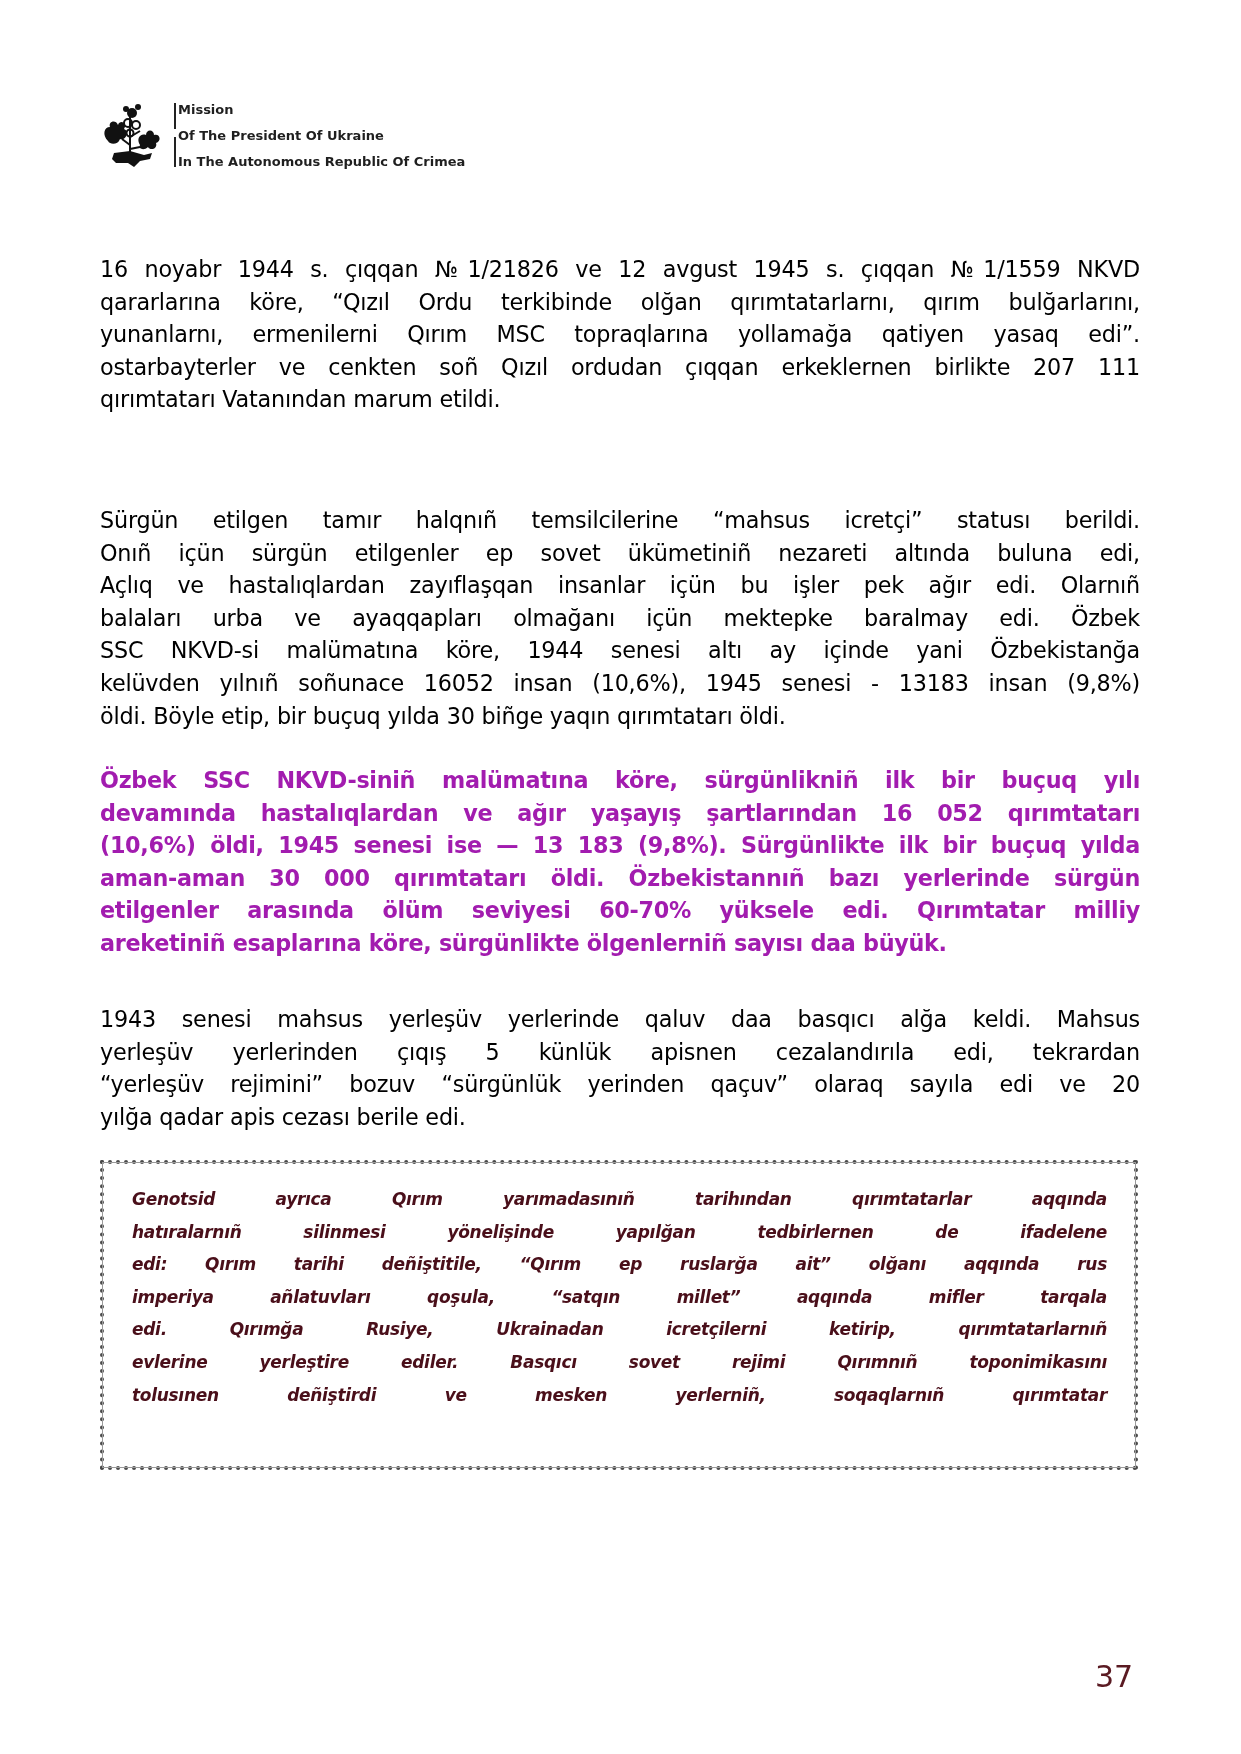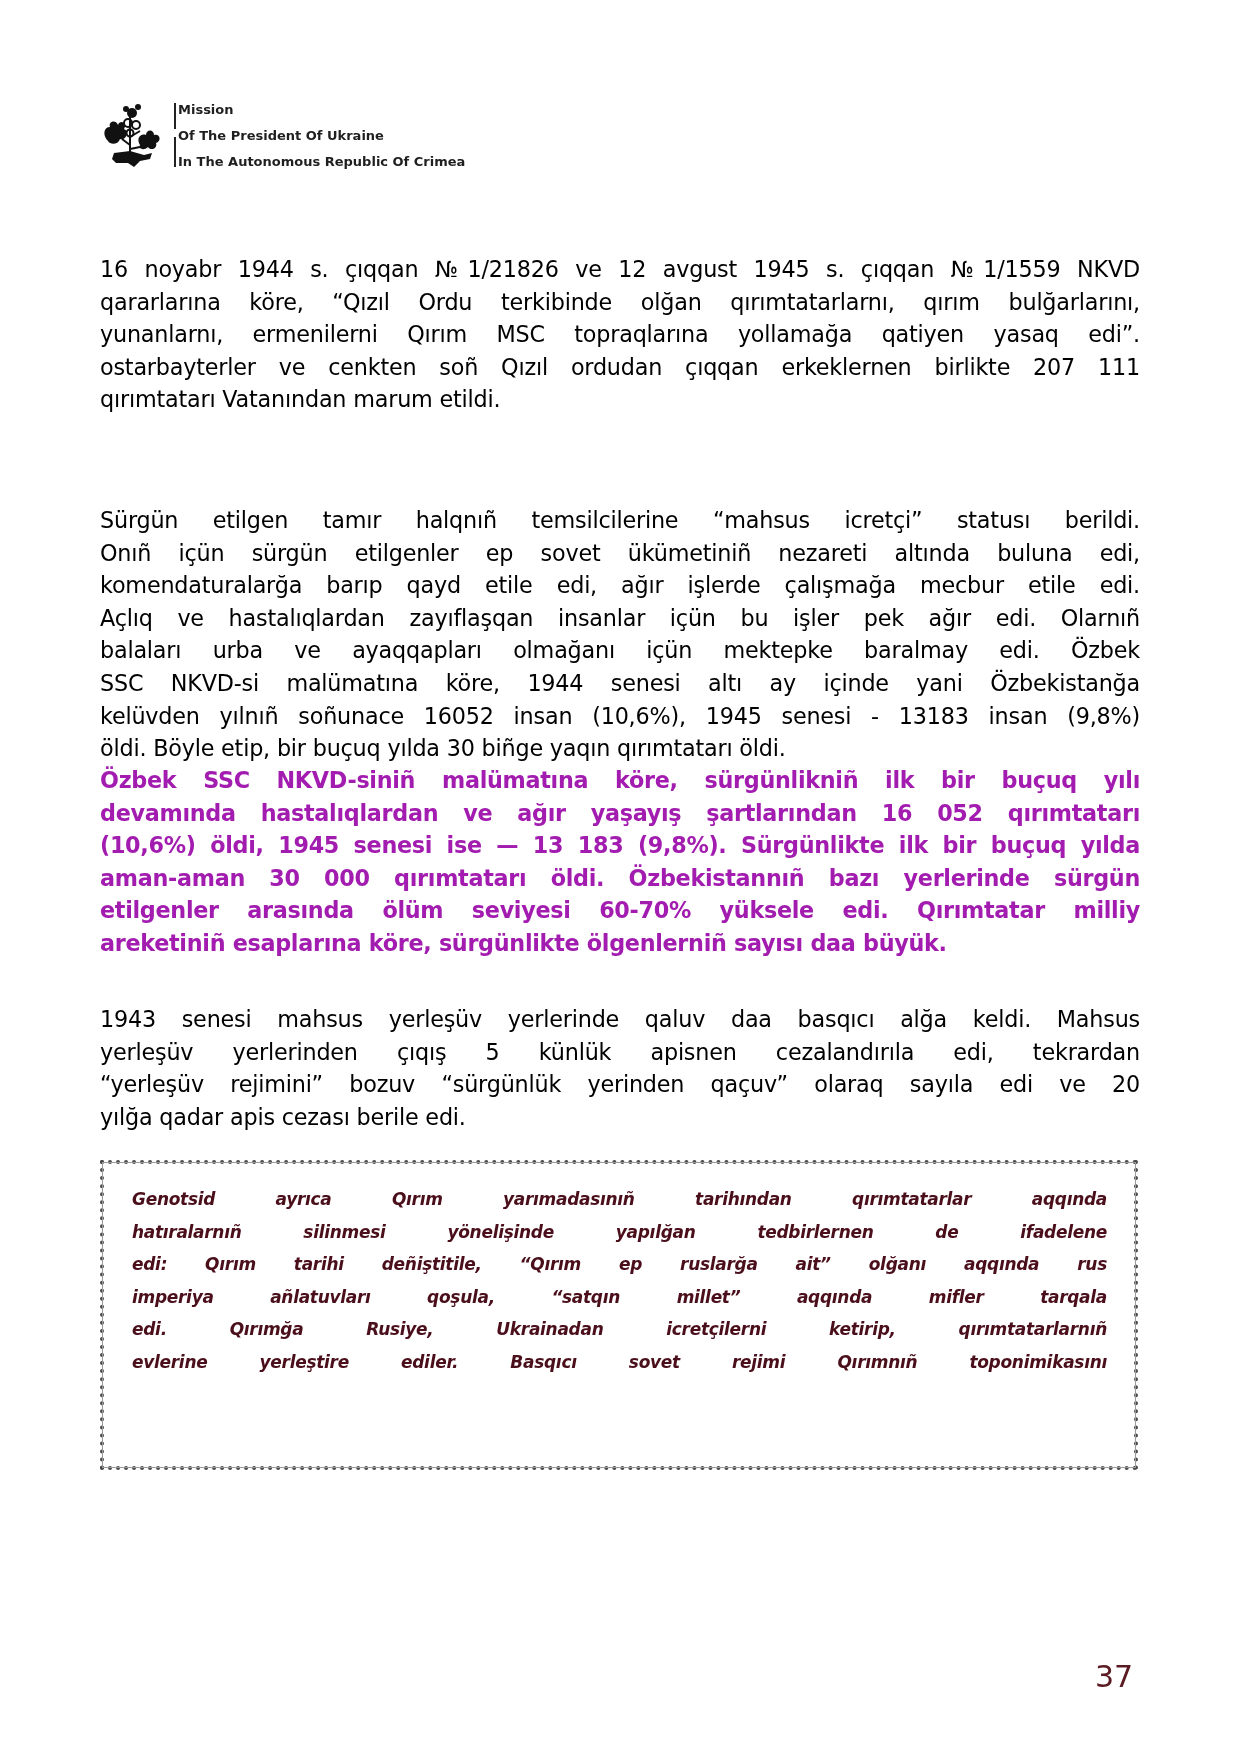--- a/index.html
+++ b/index.html
@@ -63,21 +63,20 @@
   <span class="line">16 noyabr 1944 s. çıqqan №1/21826 ve 12 avgust 1945 s. çıqqan №1/1559   NKVD</span>
   <span class="line">qararlarına köre, “Qızıl Ordu terkibinde olğan qırımtatarlarnı, qırım bulğarlarını,</span>
   <span class="line">yunanlarnı, ermenilerni Qırım MSC topraqlarına yollamağa qatiyen yasaq edi”.</span>
   <span class="line">ostarbayterler ve cenkten soñ Qızıl ordudan çıqqan erkeklernen birlikte 207 111</span>
   <span class="line last">qırımtatarı Vatanından marum etildi.</span>
 </p>
 
 <p class="content para p2">
   <span class="line">Sürgün etilgen tamır halqnıñ temsilcilerine “mahsus icretçi” statusı berildi.</span>
   <span class="line">Onıñ içün sürgün etilgenler ep sovet ükümetiniñ nezareti altında buluna edi,</span>
-  <span class="line">komendaturalarğa barıp qayd etile edi, ağır işlerde çalışmağa mecbur etile edi.</span>
   <span class="line">Açlıq ve hastalıqlardan zayıflaşqan insanlar içün bu işler pek ağır edi. Olarnıñ</span>
   <span class="line">balaları urba ve ayaqqapları olmağanı içün mektepke baralmay edi. Özbek</span>
   <span class="line">SSC NKVD-si malümatına köre, 1944 senesi altı ay içinde yani Özbekistanğa</span>
   <span class="line">kelüvden yılnıñ soñunace 16052  insan (10,6%), 1945 senesi - 13183 insan (9,8%)</span>
   <span class="line last">öldi. Böyle etip, bir buçuq yılda 30 biñge yaqın qırımtatarı öldi.</span>
 </p>
 
 <p class="content para p3">
   <span class="line">Özbek SSC NKVD-siniñ malümatına köre, sürgünlikniñ ilk bir buçuq yılı</span>
   <span class="line">devamında hastalıqlardan ve ağır yaşayış şartlarından 16 052 qırımtatarı</span>
@@ -95,15 +94,16 @@
 </p>
 
 <div class="callout"></div>
 <div class="callout-text" style="color: rgb(74, 15, 26);">
   <span class="line">Genotsid ayrıca Qırım yarımadasınıñ tarihından qırımtatarlar aqqında</span>
   <span class="line">hatıralarnıñ silinmesi yönelişinde yapılğan tedbirlernen de ifadelene</span>
   <span class="line">edi: Qırım tarihi deñiştitile, “Qırım ep ruslarğa ait” olğanı aqqında rus</span>
   <span class="line">imperiya añlatuvları qoşula, “satqın millet” aqqında mifler tarqala</span>
   <span class="line">edi. Qırımğa Rusiye, Ukrainadan icretçilerni ketirip, qırımtatarlarnıñ</span>
   <span class="line">evlerine yerleştire ediler.  Basqıcı sovet rejimi Qırımnıñ toponimikasını</span>
+  <span class="line">tolusınen deñiştirdi ve mesken yerlerniñ, soqaqlarnıñ qırımtatar</span>
 </div>
 
 <div class="page-number" style="color: rgb(90, 26, 34); margin-top: 40px;">37</div>
 
 </body></html>

